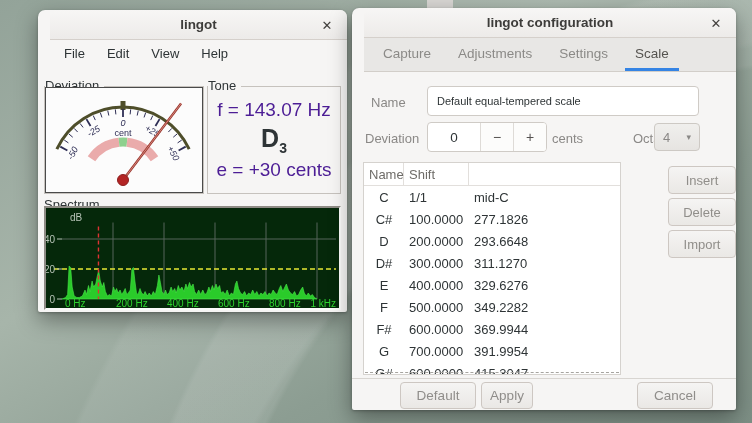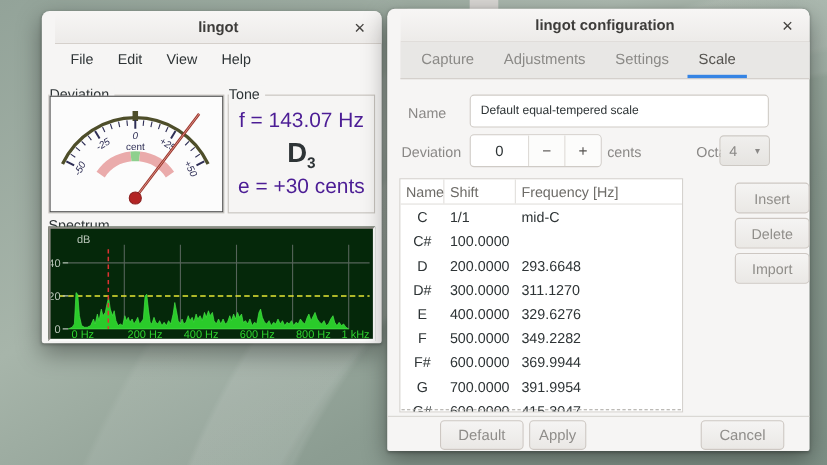--- a/index.html
+++ b/index.html
@@ -215,30 +215,30 @@
   <span class="cfg-label" style="left:252px; top:123px;margin-left:29px;">Octave</span>
   <div class="combo" style="left:302px; top:115px; width:46px;">
     <span>4</span>
     <span class="arrow">▾</span>
   </div>
 
   <div id="scale-table">
     <div class="thead">
       <span class="th c1">Name</span>
       <span class="th c2">Shift</span>
-      <span class="th c3">Frequency [Hz]</span>
     </div>
     <div class="trow">
         <span class="td c1">C</span>
         <span class="td c2">1/1</span>
         <span class="td c3">mid-C</span>
       </div>
     <div class="trow">
         <span class="td c1">C#</span>
         <span class="td c2">100.0000</span>
+        <span class="td c3">277.1826</span>
       </div>
     <div class="trow">
         <span class="td c1">D</span>
         <span class="td c2">200.0000</span>
         <span class="td c3">293.6648</span>
       </div>
     <div class="trow">
         <span class="td c1">D#</span>
         <span class="td c2">300.0000</span>
         <span class="td c3">311.1270</span>

